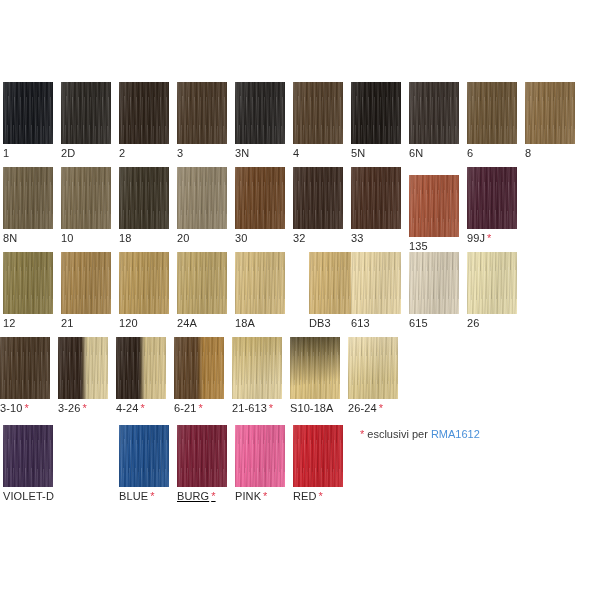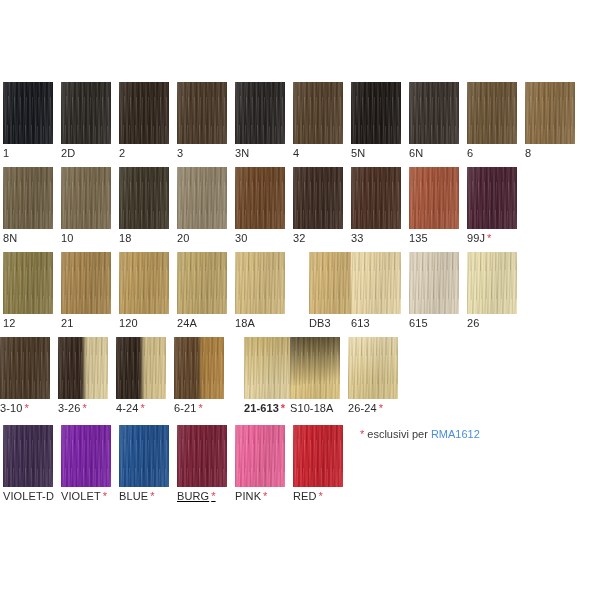--- a/index.html
+++ b/index.html
@@ -207,21 +207,21 @@
         </div>
         <div class="label">32</div>
       </div>
       <div class="cell" style="left: 351px;">
         <div class="swatch" style="background: rgb(74, 46, 32);">
           <div class="fibres"></div>
           <div class="sheen"></div>
         </div>
         <div class="label">33</div>
       </div>
-      <div class="cell" style="left: 409px;">
+      <div class="cell" style="left: 409px; margin-top: 8px;">
         <div class="swatch" style="background: rgb(168, 84, 56);">
           <div class="fibres"></div>
           <div class="sheen"></div>
         </div>
         <div class="label">135</div>
       </div>
       <div class="cell" style="left: 467px;">
         <div class="swatch" style="background: rgb(74, 32, 48);">
           <div class="fibres"></div>
           <div class="sheen"></div>
@@ -316,21 +316,21 @@
         </div>
         <div class="label">4-24<span class="star">*</span></div>
       </div>
       <div class="cell" style="left: 174px;">
         <div class="swatch" style="background: linear-gradient(90deg, rgb(94, 66, 38) 0%, rgb(94, 66, 38) 46%, rgb(180, 133, 63) 58%, rgb(180, 133, 63) 100%);">
           <div class="fibres"></div>
           <div class="sheen"></div>
         </div>
         <div class="label">6-21<span class="star">*</span></div>
       </div>
-      <div class="cell" style="left: 244px; font-weight: bold;">
+      <div class="cell" style="left: 232px;">
         <div class="swatch" style="background: linear-gradient(170deg, rgb(201, 176, 106) 0%, rgb(230, 212, 159) 72%, rgb(230, 212, 159) 100%);">
           <div class="fibres"></div>
           <div class="sheen"></div>
         </div>
         <div class="label">21-613<span class="star">*</span></div>
       </div>
       <div class="cell" style="left: 290px;">
         <div class="swatch" style="background: linear-gradient(170deg, rgb(79, 67, 38) 0%, rgb(224, 197, 127) 72%, rgb(224, 197, 127) 100%);">
           <div class="fibres"></div>
           <div class="sheen"></div>
@@ -345,27 +345,20 @@
         <div class="label">26-24<span class="star">*</span></div>
       </div>
     </div>
     <div class="row" style="top: 425px;">
       <div class="cell" style="left: 3px;">
         <div class="swatch" style="background: rgb(61, 42, 77);">
           <div class="fibres"></div>
           <div class="sheen"></div>
         </div>
         <div class="label">VIOLET-D</div>
-      </div>
-      <div class="cell" style="left: 61px;">
-        <div class="swatch" style="background: rgb(123, 31, 168);">
-          <div class="fibres"></div>
-          <div class="sheen"></div>
-        </div>
-        <div class="label">VIOLET<span class="star">*</span></div>
       </div>
       <div class="cell" style="left: 119px;">
         <div class="swatch" style="background: rgb(29, 79, 143);">
           <div class="fibres"></div>
           <div class="sheen"></div>
         </div>
         <div class="label">BLUE<span class="star">*</span></div>
       </div>
       <div class="cell" style="left: 177px; text-decoration: underline;">
         <div class="swatch" style="background: rgb(122, 30, 52);">

